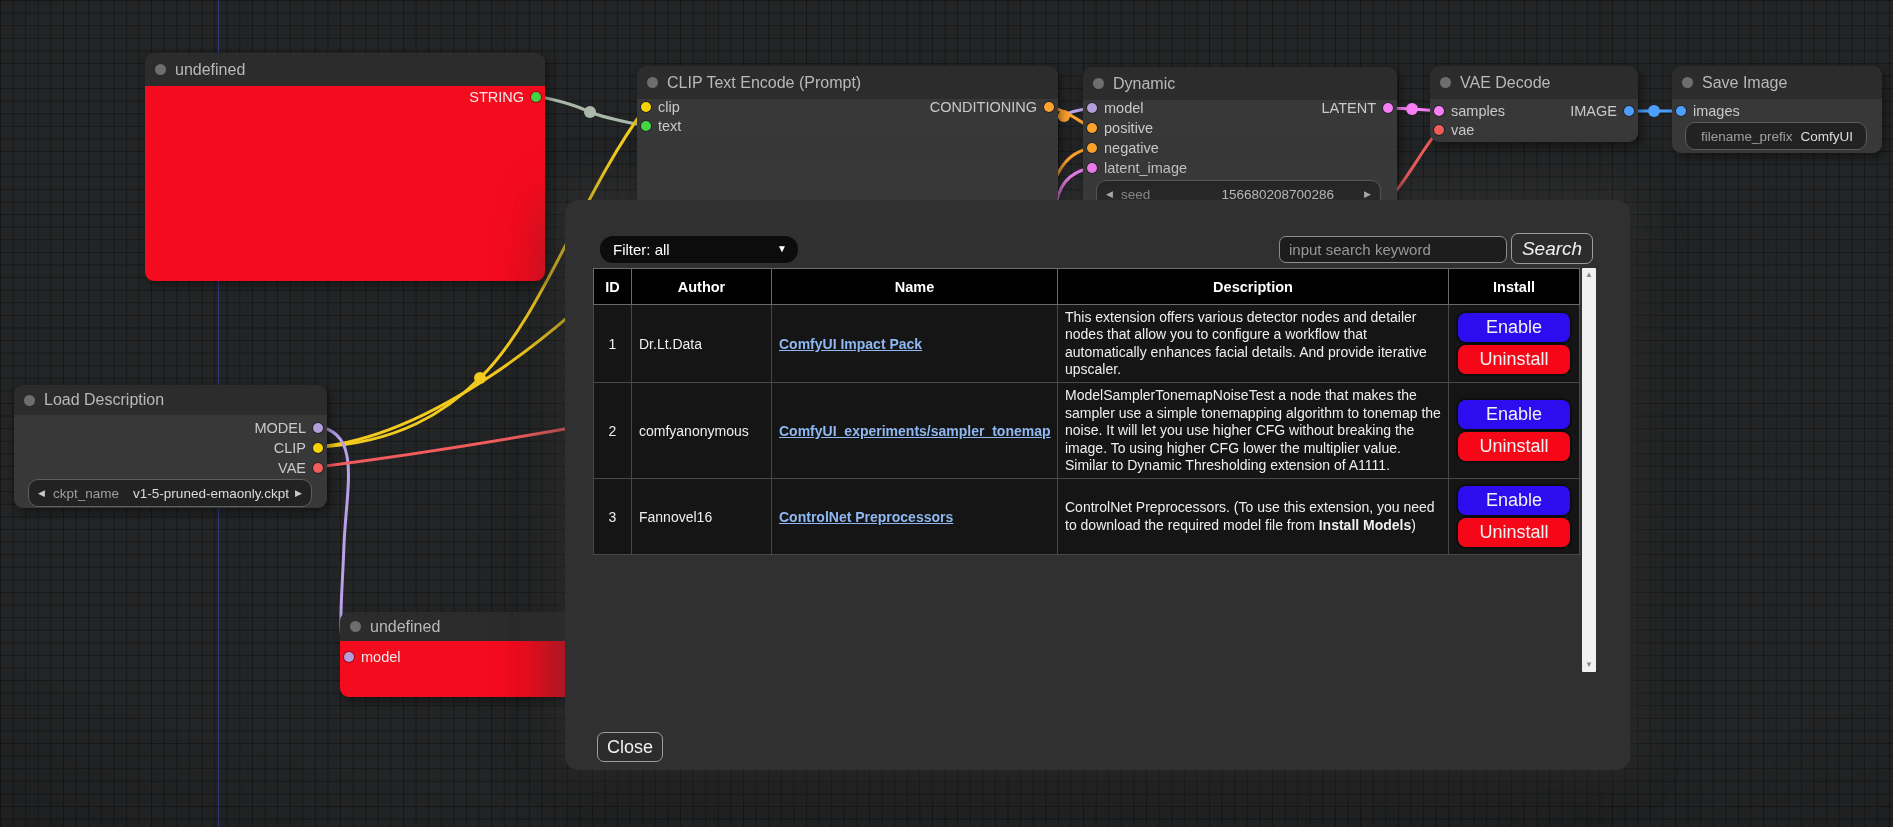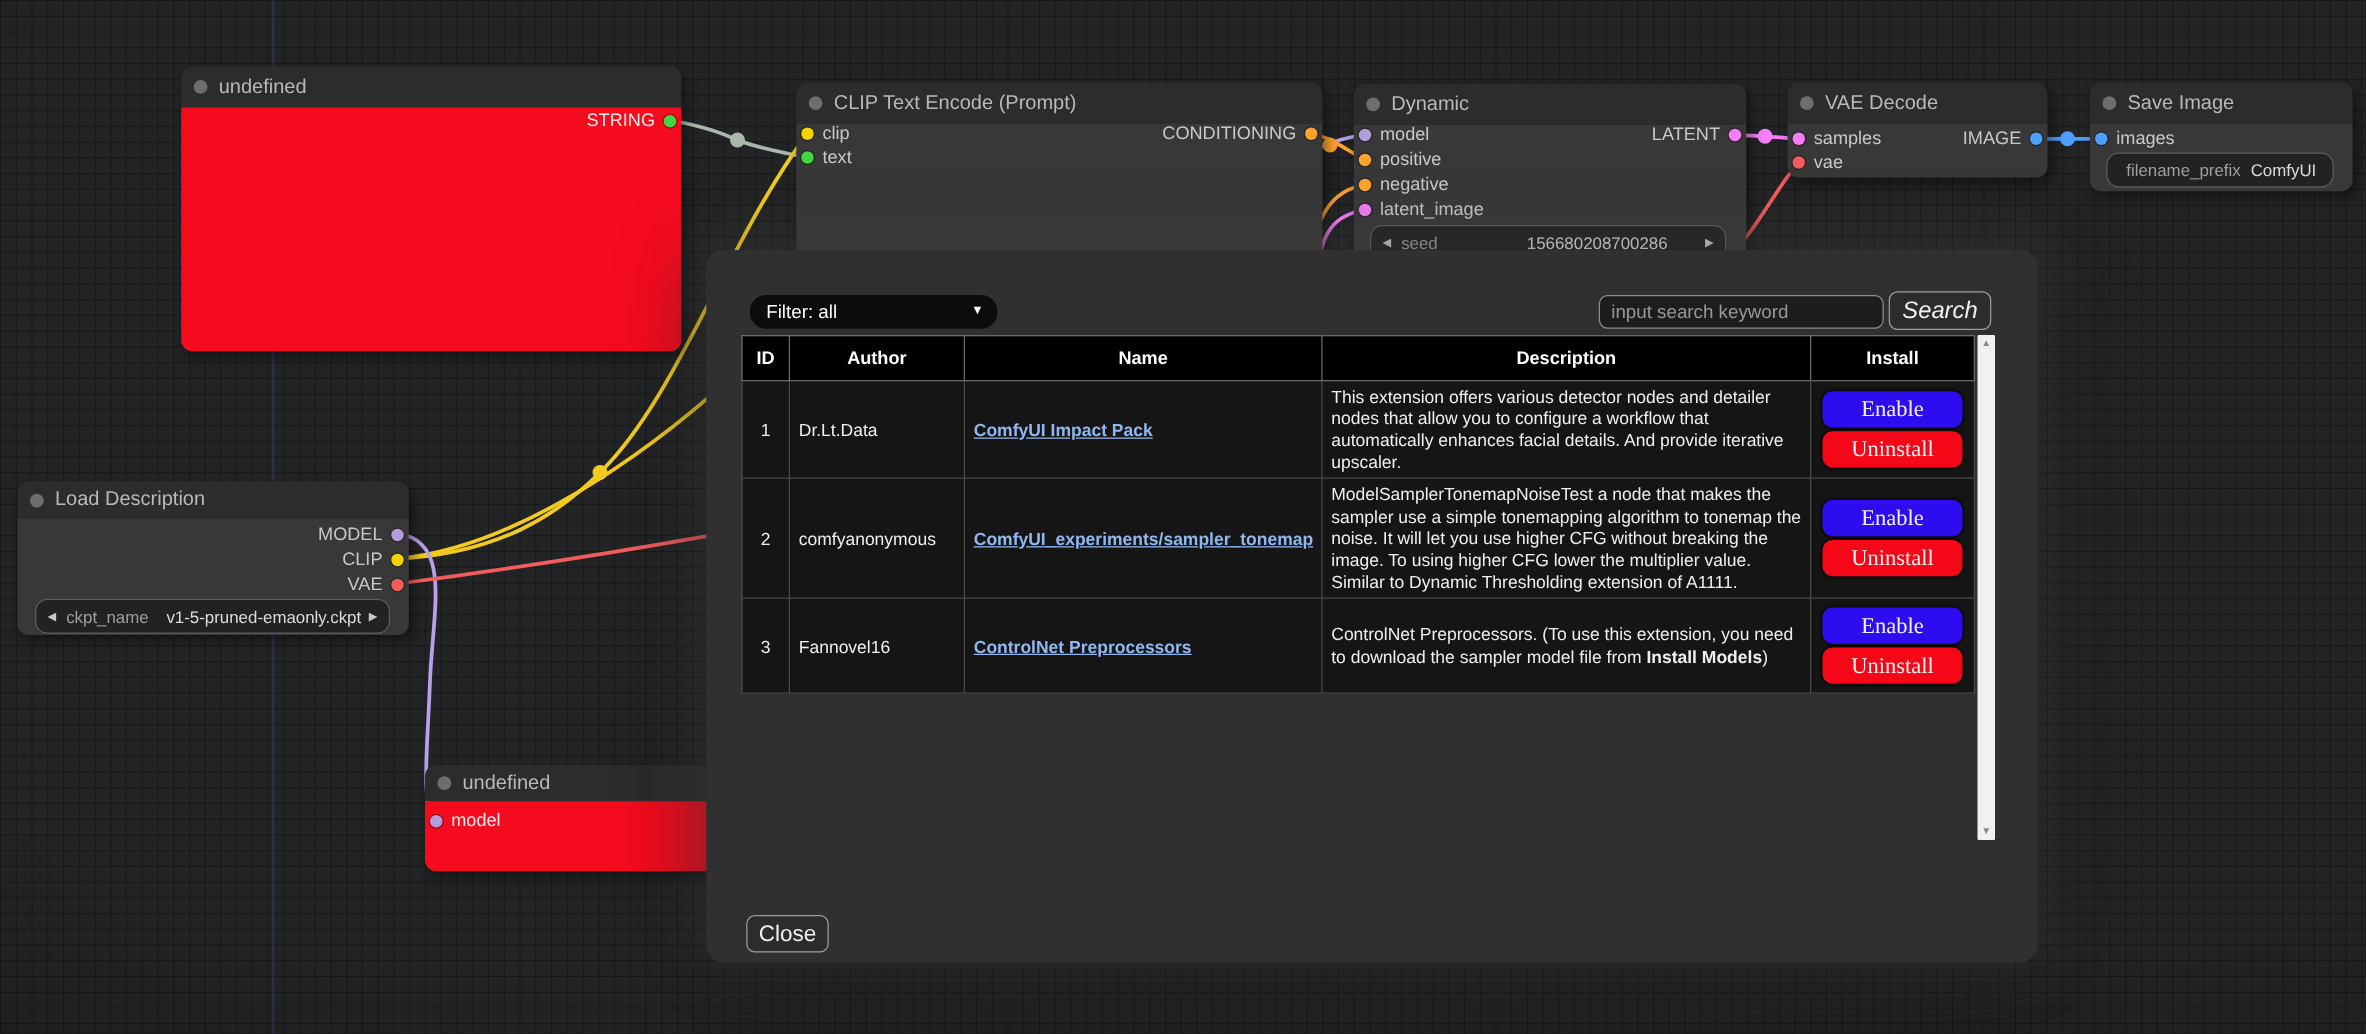--- a/index.html
+++ b/index.html
@@ -62,21 +62,21 @@
   .table-wrap { position:absolute; left:28px; top:68px; width:1003px; height:404px; }
   table.ext { border-collapse:collapse; table-layout:fixed; width:986px; }
   table.ext th { background:#000; color:#fff; font-size:14.5px; font-weight:bold;
     border:1px solid #6a6a6a; height:36px; text-align:center; }
   table.ext td { background:#151515; color:#efefef; font-size:14px;
     border:1px solid #484848; padding:4px 7px; vertical-align:middle; }
   td.c { text-align:center; }
   .name-link { color:#8fb8f2; font-weight:bold; text-decoration:underline; cursor:pointer; }
   td.desc { font-size:13.8px; line-height:1.24; padding:3px 6px; }
   .act-btn { display:block; width:112px; height:29px; margin:3px auto; border:none;
-    border-radius:8px; color:#f2f2f2; font-size:18px; font-family:Liberation Serif, serif;
+    border-radius:8px; color:#f2f2f2; font-size:18px; font-family:Liberation Sans, sans-serif;
     cursor:pointer; box-shadow: 0 0 0 2px rgba(0,0,0,0.35); }
   .enable   { background:#2d0df0; }
   .uninstall{ background:#f50717; }
   .scrollbar { position:absolute; right:0; top:0; width:14px; height:404px; background:#f1f1f1;
     display:flex; flex-direction:column; justify-content:space-between; align-items:center;
     padding:3px 0; border-radius:1px; }
   .sb-arrow { color:#8a8a8a; font-size:8px; line-height:1; }
 </style>
 </head>
 <body>
@@ -291,21 +291,21 @@
             <td class="desc"><span>ModelSamplerTonemapNoiseTest a node that makes the sampler use a simple tonemapping algorithm to tonemap the noise. It will let you use higher CFG without breaking the image. To using higher CFG lower the multiplier value. Similar to Dynamic Thresholding extension of A1111.</span><b></b><span></span></td>
             <td class="c">
               <button class="act-btn enable">Enable</button>
               <button class="act-btn uninstall">Uninstall</button>
             </td>
           </tr>
           <tr>
             <td class="c">3</td>
             <td>Fannovel16</td>
             <td><span class="name-link">ControlNet Preprocessors</span></td>
-            <td class="desc"><span>ControlNet Preprocessors. (To use this extension, you need to download the sampler model file from </span><b>Install Models</b><span>)</span></td>
+            <td class="desc"><span>ControlNet Preprocessors. (To use this extension, you need to download the required model file from </span><b>Install Models</b><span>)</span></td>
             <td class="c">
               <button class="act-btn enable">Enable</button>
               <button class="act-btn uninstall">Uninstall</button>
             </td>
           </tr>
         </tbody>
       </table>
       <div class="scrollbar">
         <span class="sb-arrow">▲</span>
         <span class="sb-arrow">▼</span>

